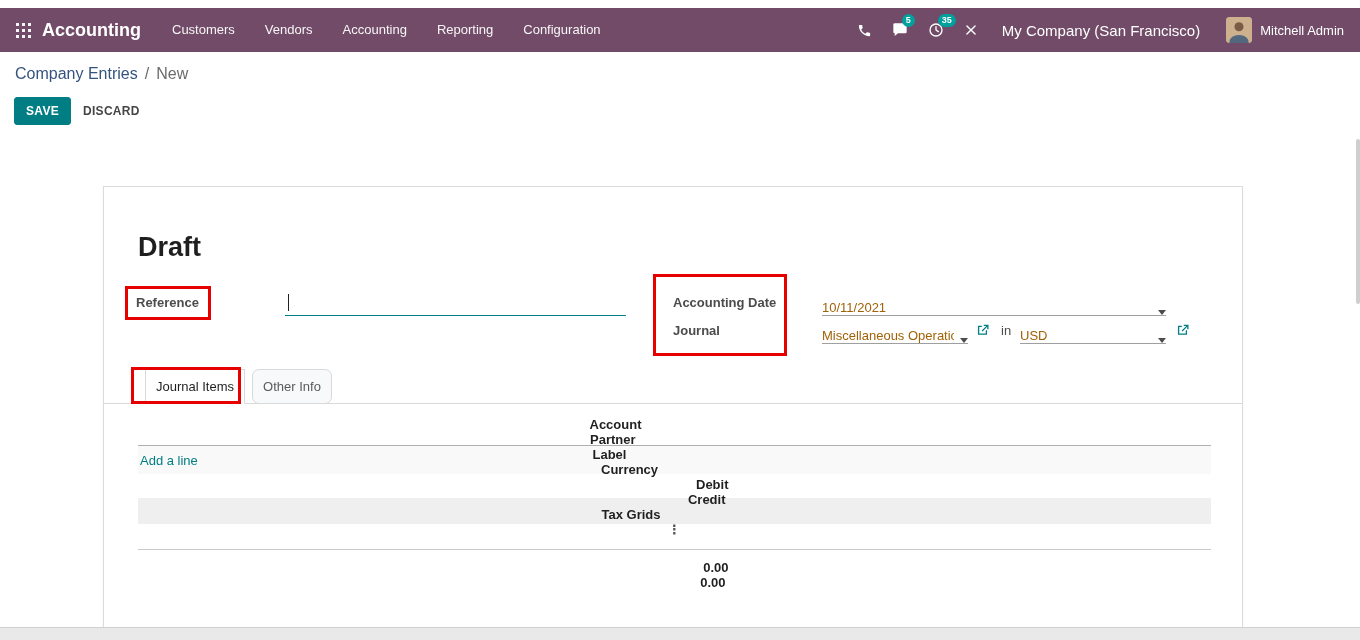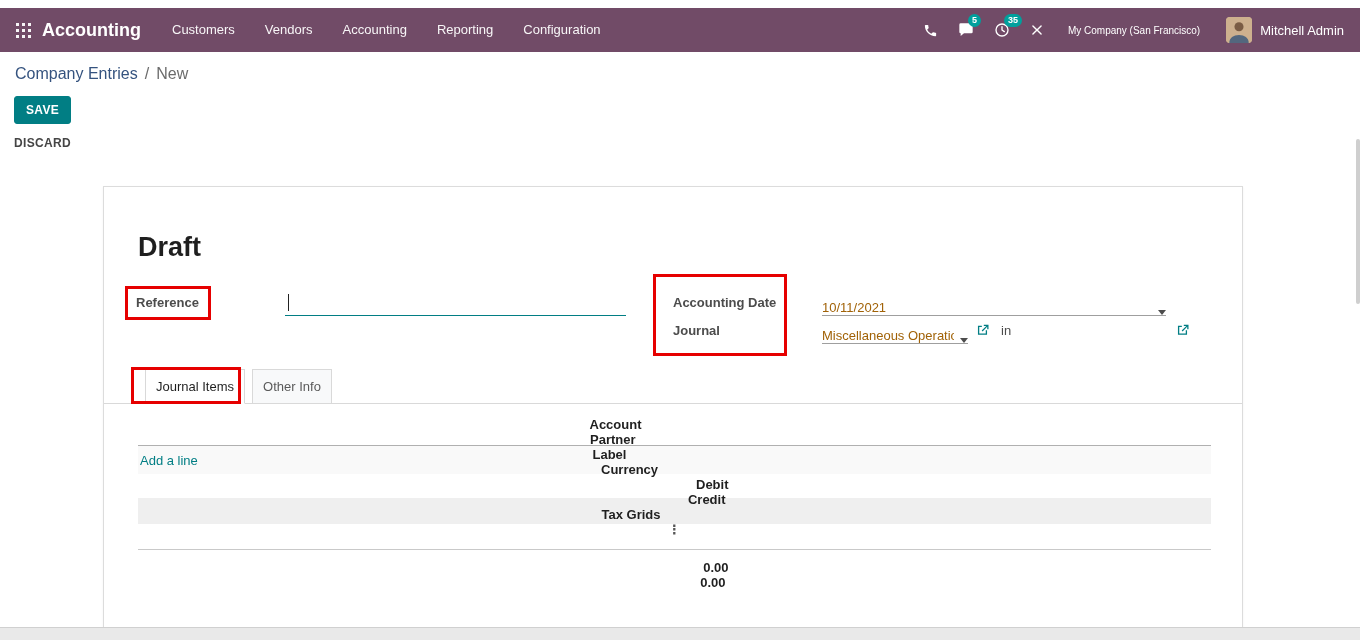--- a/index.html
+++ b/index.html
@@ -9,32 +9,32 @@
 
   
   .navbar { position:absolute; top:0; left:0; right:0; height:44px; background:#714B67; display:flex; align-items:center; padding:0 16px; color:#fff; z-index:10; }
   .apps-icon { width:16px; height:16px; display:inline-flex; align-items:center; cursor:pointer; }
   .app-name { font-size:18px; font-weight:700; margin-left:10px; cursor:pointer; white-space:nowrap; }
   .nav-menu { display:flex; margin-left:16px; }
   .nav-menu a { color:rgba(255,255,255,.95); font-size:13px; text-decoration:none; padding:0 15px; line-height:44px; cursor:pointer; white-space:nowrap; }
   .nav-right { margin-left:auto; display:flex; align-items:center; }
   .nav-icon { position:relative; margin-left:20px; display:inline-flex; align-items:center; cursor:pointer; }
   .badge { position:absolute; top:-8px; left:10px; background:#00A09D; color:#fff; font-size:9px; font-weight:700; line-height:1; padding:2px 4px; border-radius:8px; }
-  .company { font-size:10px; margin-left:24px; cursor:pointer; white-space:nowrap; }
+  .company { font-size:15px; margin-left:24px; cursor:pointer; white-space:nowrap; }
   .avatar { width:26px; height:26px; border-radius:4px; margin-left:26px; background:#d1b491; overflow:hidden; display:inline-flex; cursor:pointer; }
   .username { font-size:13px; margin-left:8px; cursor:pointer; white-space:nowrap; }
 
   
   .breadcrumb { position:absolute; top:44px; left:0; right:0; height:44px; display:flex; align-items:center; padding:0 15px; font-size:16px; background:#fff; }
   .breadcrumb a { color:#35537f; text-decoration:none; cursor:pointer; }
   .breadcrumb .sep { color:#6b6b6b; margin:0 7px; }
   .breadcrumb .current { color:#6b6b6b; }
 
   
-  .action-row { position:absolute; top:88px; left:0; height:30px; display:flex; align-items:center; padding:0 14px; gap:12px;flex-direction:column; }
+  .action-row { position:absolute; top:88px; left:0; height:30px; display:flex; align-items:center; padding:0 14px; gap:12px; }
   .btn-primary { background:#017E84; color:#fff; border:1px solid #017E84; font-size:12px; font-weight:700; letter-spacing:.3px; padding:6px 11px; border-radius:3px; cursor:pointer; font-family:inherit; }
   .btn-link { background:none; border:none; color:#454545; font-size:12px; font-weight:700; letter-spacing:.3px; cursor:pointer; font-family:inherit; }
 
   
   .statusbar { position:absolute; top:130px; left:0; right:0; height:31px; background:#fff; display:flex; align-items:center; justify-content:space-between; padding-left:16px; box-shadow:0 1px 2px rgba(0,0,0,.18); border-bottom:1px solid #e5e5e5; z-index:4; }
   .status-steps { display:flex; align-items:center; height:31px; margin-right:8px; }
   .step-draft { background:#017E84; color:#fff; font-size:11px; font-weight:700; letter-spacing:.4px; height:31px; line-height:31px; padding:0 22px 0 14px;
     clip-path:polygon(0 0, calc(100% - 10px) 0, 100% 50%, calc(100% - 10px) 100%, 0 100%); cursor:pointer; }
   .step-posted { color:#8a8a8a; font-size:11px; font-weight:700; letter-spacing:.4px; padding:0 16px; cursor:pointer; }
 
@@ -47,21 +47,21 @@
   .field { position:absolute; height:26px; border-bottom:1px solid #9f9f9f; display:flex; align-items:flex-end; font-size:13px; color:#a16207; cursor:pointer; }
   .field .val { flex:1; white-space:nowrap; overflow:hidden; }
   .caret { width:0; height:0; border-left:4px solid transparent; border-right:4px solid transparent; border-top:5px solid #4c4c4c; margin-left:6px; flex:none; }
   .ext-link { position:absolute; width:14px; height:14px; cursor:pointer; display:inline-flex; }
   .in-label { position:absolute; font-size:13px; color:#4c4c4c; line-height:26px; }
 
   
   .tabbar { position:absolute; left:0; right:0; top:182px; height:35px; border-bottom:1px solid #d9d9d9; display:flex; padding-left:41px; }
   .tab { height:35px; line-height:33px; padding:0 10px; font-size:13px; border:1px solid transparent; cursor:pointer; white-space:nowrap; }
   .tab.active { background:#fff; border-color:#d9d9d9 #d9d9d9 #fff; color:#1f1f1f; }
-  .tab.inactive { background:#f8f9fa; border-color:#d9d9d9; color:#5a5a5a; margin-left:7px; }
+  .tab.inactive { background:#f8f9fa; border-color:#d9d9d9; color:#5a5a5a; margin-left:7px;border-radius:7px; }
 
   
   .jtable { position:absolute; left:34px; top:230px; width:1073px; font-size:13px; }
   .trow { display:flex; align-items:center;flex-direction:column; }
   .thead { height:29px; border-bottom:1px solid #b0b0b0; font-weight:700; color:#1f1f1f; }
   .c1{width:170px} .c2{width:169px} .c3{width:164px} .c4{width:147px}
   .c5{width:108px; text-align:right} .c6{width:102px; text-align:right}
   .c7{width:190px; padding-left:22px} .c8{flex:1; text-align:right}
   .kebab { color:#555; font-size:13px; cursor:pointer; }
   .addline-row { height:28px; background:#f9f9f9; display:flex; align-items:center; }
@@ -181,20 +181,24 @@
     </div>
     <span class="ext-link" style="left:872px; top:136px;">
       <svg width="13" height="13" viewBox="0 0 16 16">
           <g fill="#017E84">
             <path d="M12 13H4V5h3.2V3.4H2.4v11.2h11.2V8.8H12z"></path>
             <path d="M9.6 2v1.6h3.1L7 9.3l1.1 1.1 5.7-5.7v3.1h1.6V2z"></path>
           </g>
         </svg>
     </span>
     <span class="in-label" style="left:897px; top:131px;">in</span>
+    <div class="field" style="left:916px; top:131px; width:146px;">
+      <span class="val">USD</span>
+      <span class="caret"></span>
+    </div>
     <span class="ext-link" style="left:1072px; top:136px;">
       <svg width="13" height="13" viewBox="0 0 16 16">
           <g fill="#017E84">
             <path d="M12 13H4V5h3.2V3.4H2.4v11.2h11.2V8.8H12z"></path>
             <path d="M9.6 2v1.6h3.1L7 9.3l1.1 1.1 5.7-5.7v3.1h1.6V2z"></path>
           </g>
         </svg>
     </span>
 
     <div class="tabbar">

